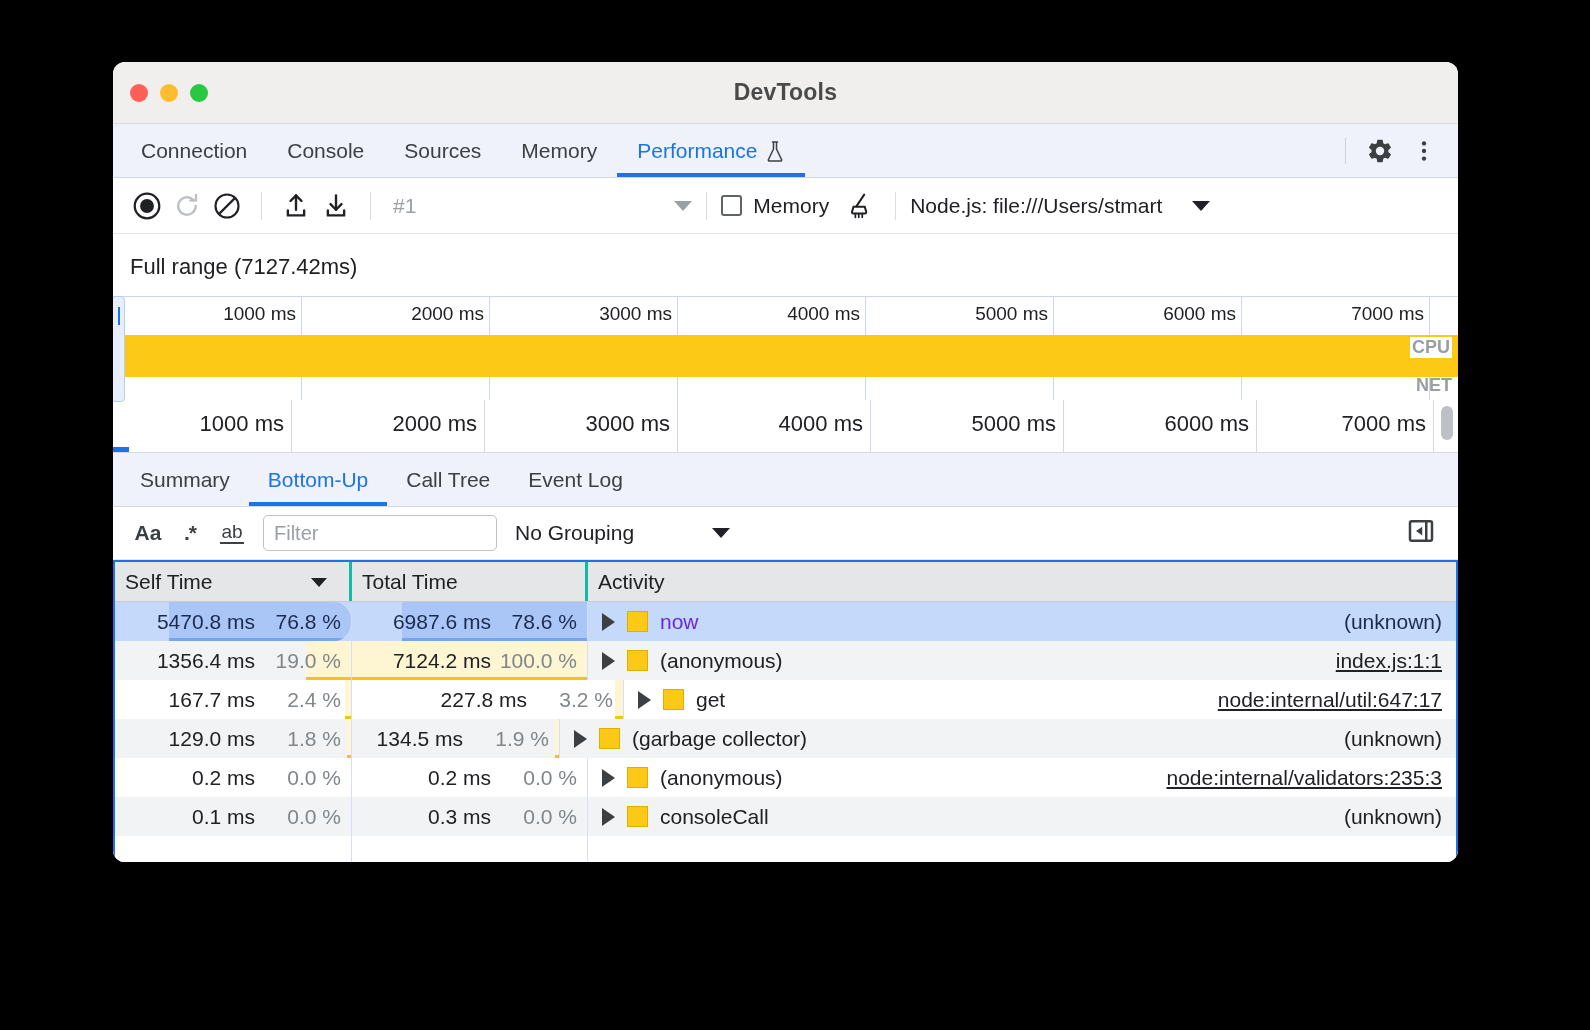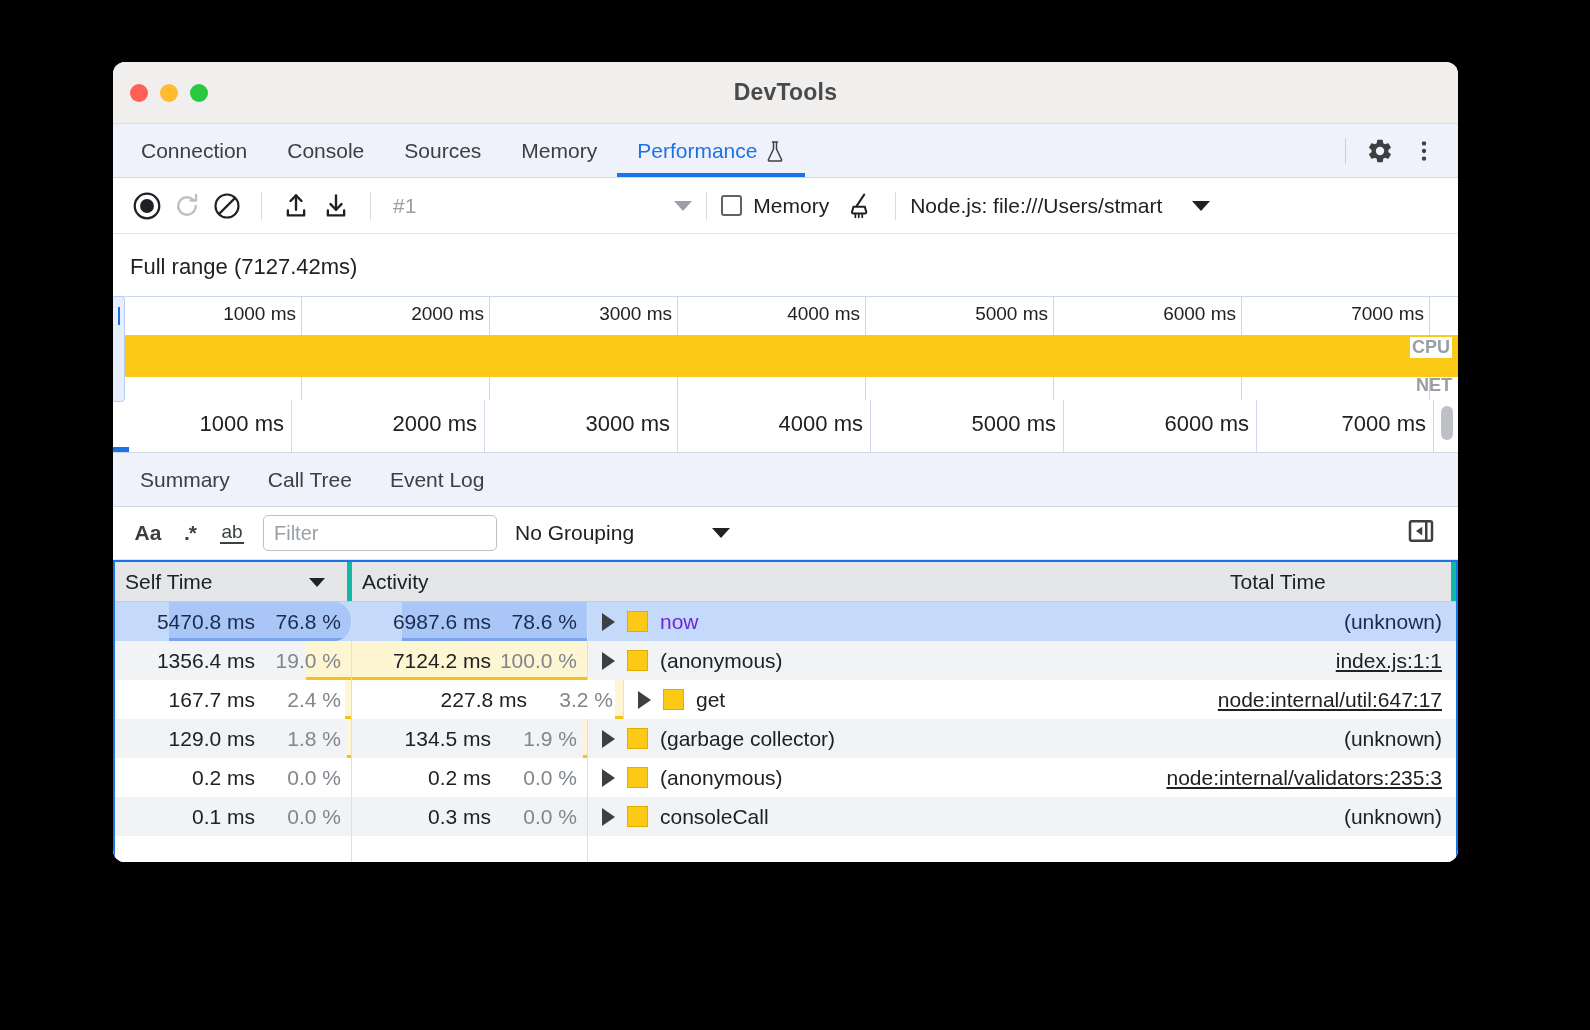--- a/index.html
+++ b/index.html
@@ -236,21 +236,21 @@
   }
   .ghead {
     display: flex; height: 40px;
     background: #e4e6e8;
     border-bottom: 1px solid #c8cbcf;
   }
   .gh {
     display: flex; align-items: center;
     font-size: 21px; color: #202124;
     padding-left: 10px;
-    border-right: 5px solid #14b8a6;
+    border-right: 3px solid #14b8a6;
     position: relative;
   }
   .gh .sortcaret {
     position: absolute; right: 22px; top: 16px;
     width: 0; height: 0;
     border-left: 8px solid transparent;
     border-right: 8px solid transparent;
     border-top: 9px solid #202124;
   }
   .col-self { width: 237px; }
@@ -502,20 +502,23 @@
         </div>
       <div class="scrollthumb"></div>
       <div class="blue-corner"></div>
     </div>
   </div>
 
   <div class="subtabs">
     <div class="subtab">
       <span>Summary</span>
     </div>
+    <div class="subtab active">
+      <span>Bottom-Up</span>
+    </div>
     <div class="subtab">
       <span>Call Tree</span>
     </div>
     <div class="subtab">
       <span>Event Log</span>
     </div>
   </div>
 
   <div class="filterbar">
     <div class="fi">
@@ -538,25 +541,25 @@
       </svg>
     </div>
   </div>
 
   <div class="grid-outer">
     <div class="ghead">
       <div class="gh col-self">
         <span>Self Time</span>
         <span class="sortcaret"></span>
       </div>
+      <div class="gh col-total">
+        <span>Total Time</span>
+      </div>
       <div class="gh col-act" style="border-right:none">
         <span>Activity</span>
-      </div>
-      <div class="gh col-total">
-        <span>Total Time</span>
       </div>
     </div>
 
     <div id="rows-host">
         <div class="grow sel">
           <div class="cell num" style="width: 237px; border-radius: 18px;">
             <div class="bar" style="width: 182.016px;"></div>
             <span class="v-ms">5470.8 ms</span>
             <span class="v-pct">76.8 %</span>
           </div>
@@ -607,21 +610,21 @@
             <span class="act-name">get</span>
             <span class="act-link">node:internal/util:647:17</span>
           </div>
         </div>
         <div class="grow alt">
           <div class="cell num" style="width: 237px;">
             <div class="bar" style="width: 4.266px;"></div>
             <span class="v-ms">129.0 ms</span>
             <span class="v-pct">1.8 %</span>
           </div>
-          <div class="cell num" style="width: 236px;">
+          <div class="cell num" style="width: 208px;">
             <div class="bar" style="width: 4.484px;"></div>
             <span class="v-ms">134.5 ms</span>
             <span class="v-pct">1.9 %</span>
           </div>
           <div class="cell cell-act">
             <div class="disclose"></div>
             <div class="swatch"></div>
             <span class="act-name">(garbage collector)</span>
             <span class="act-link nolink">(unknown)</span>
           </div>

